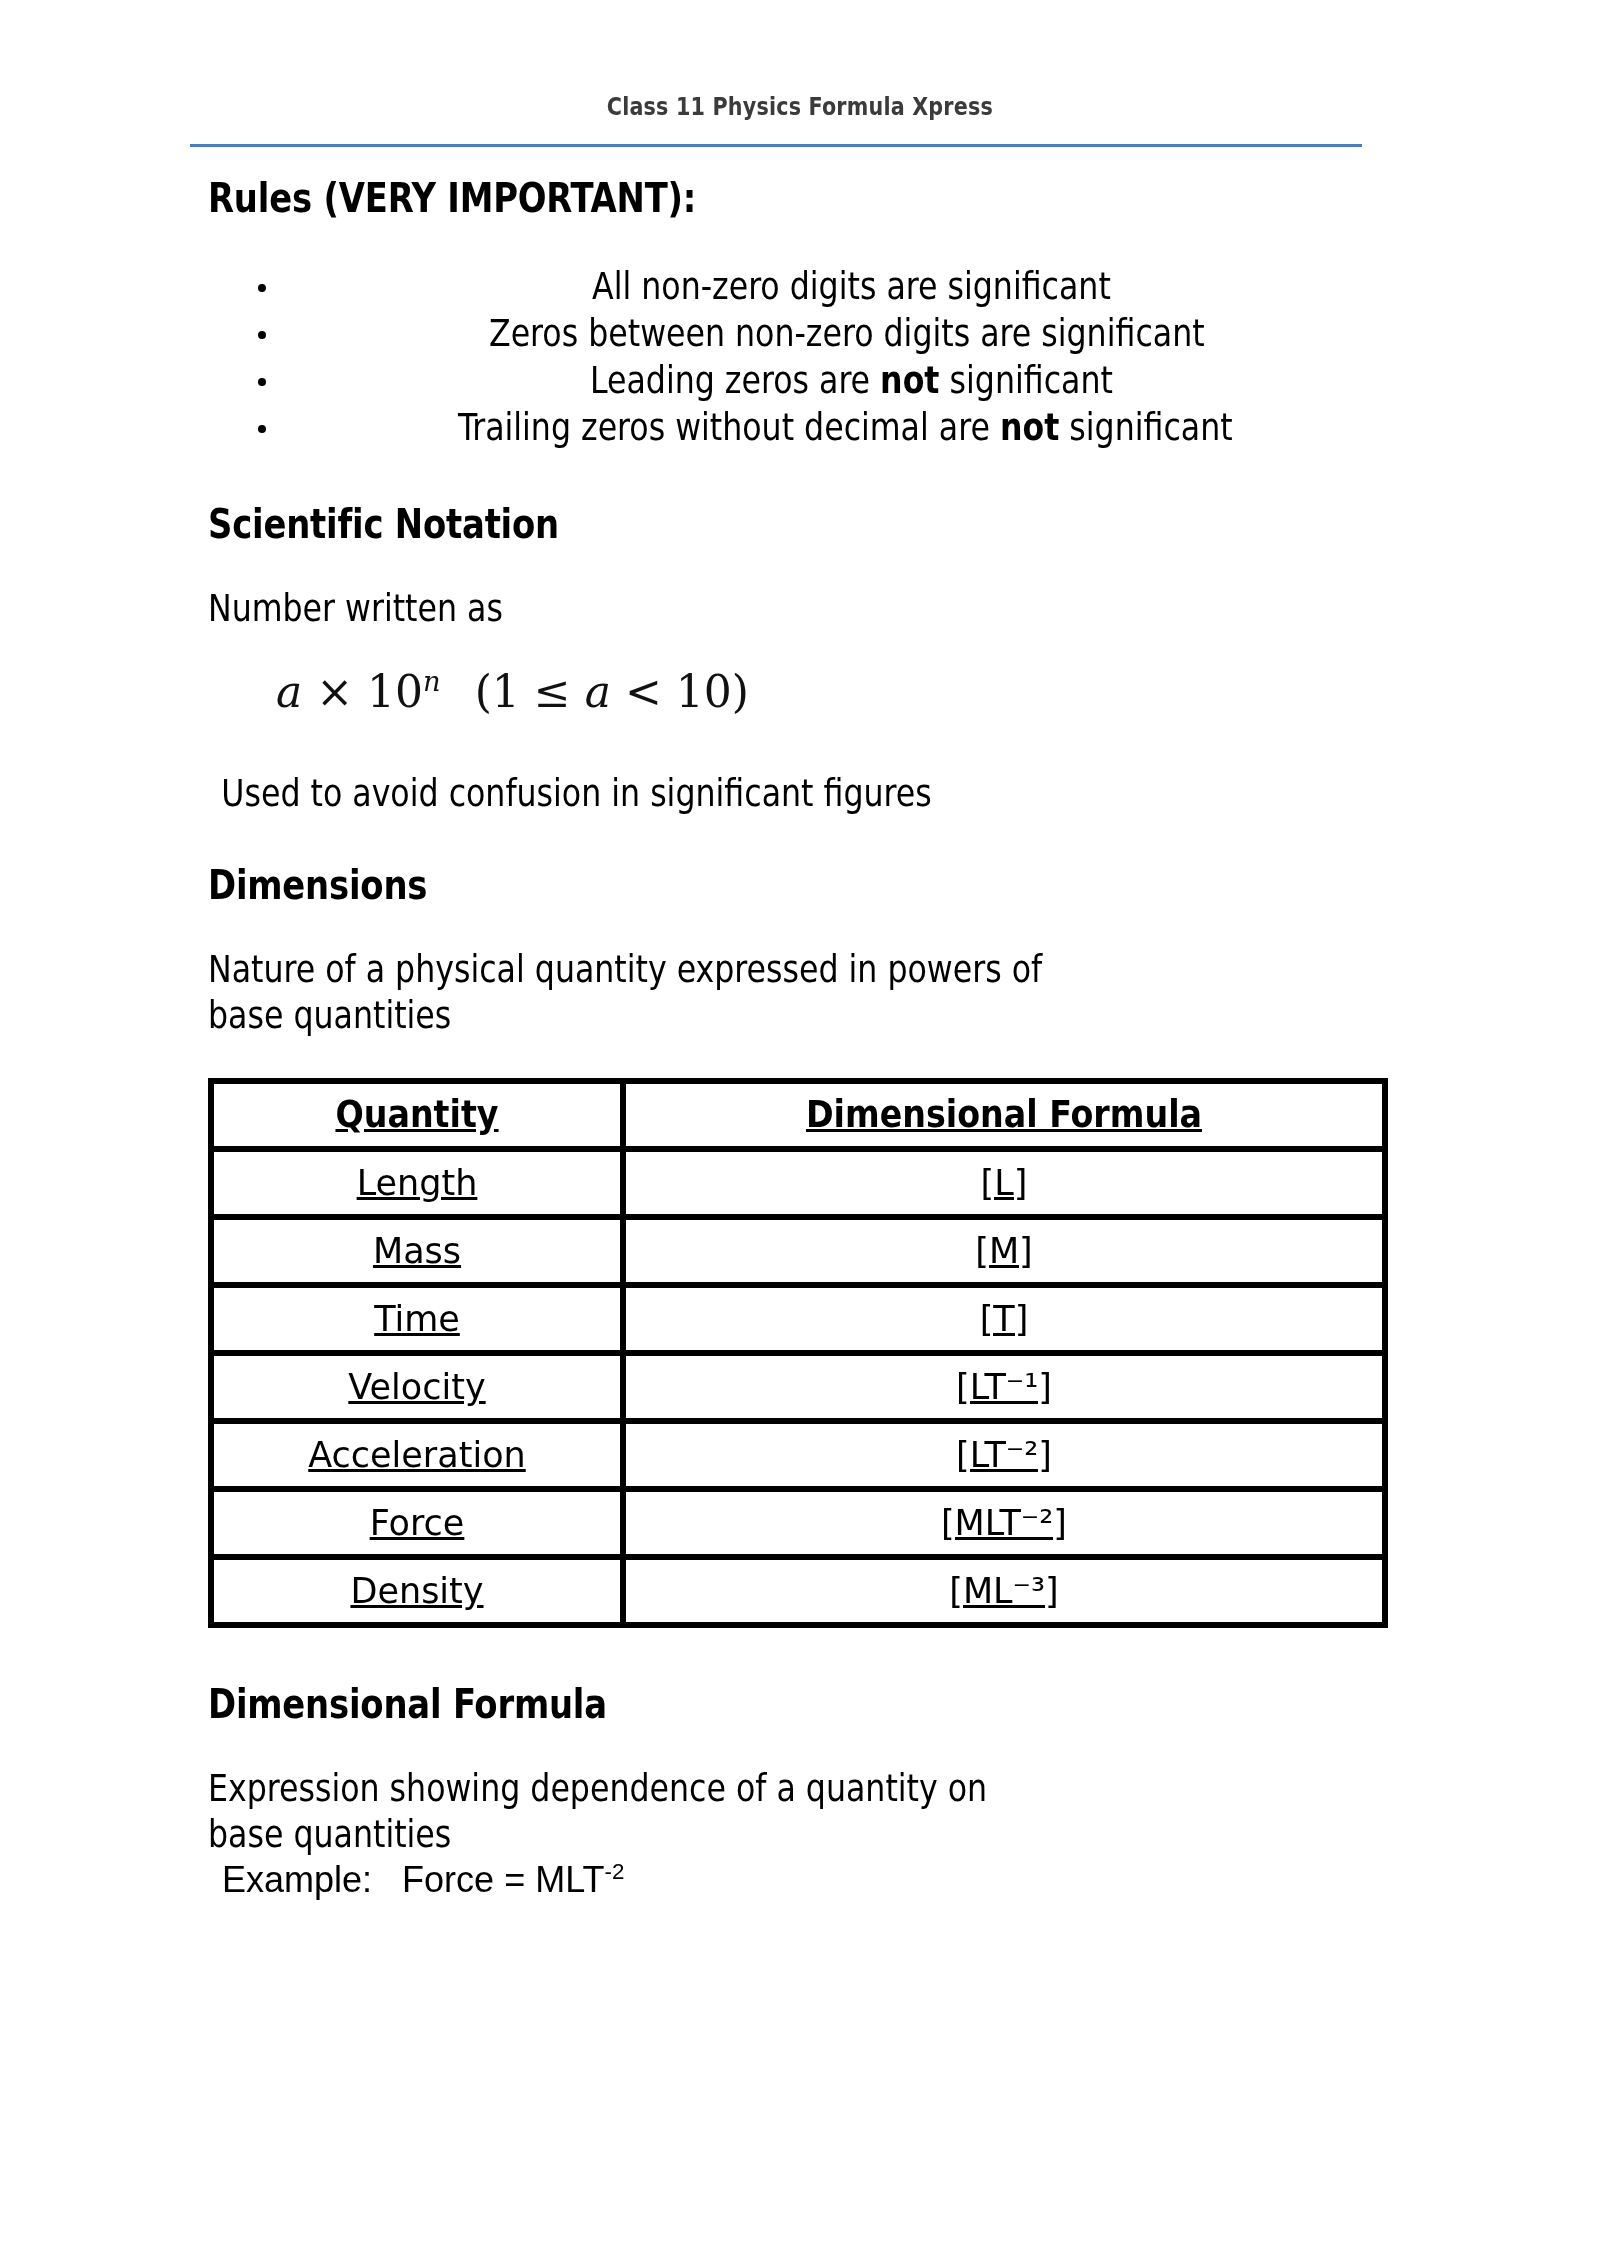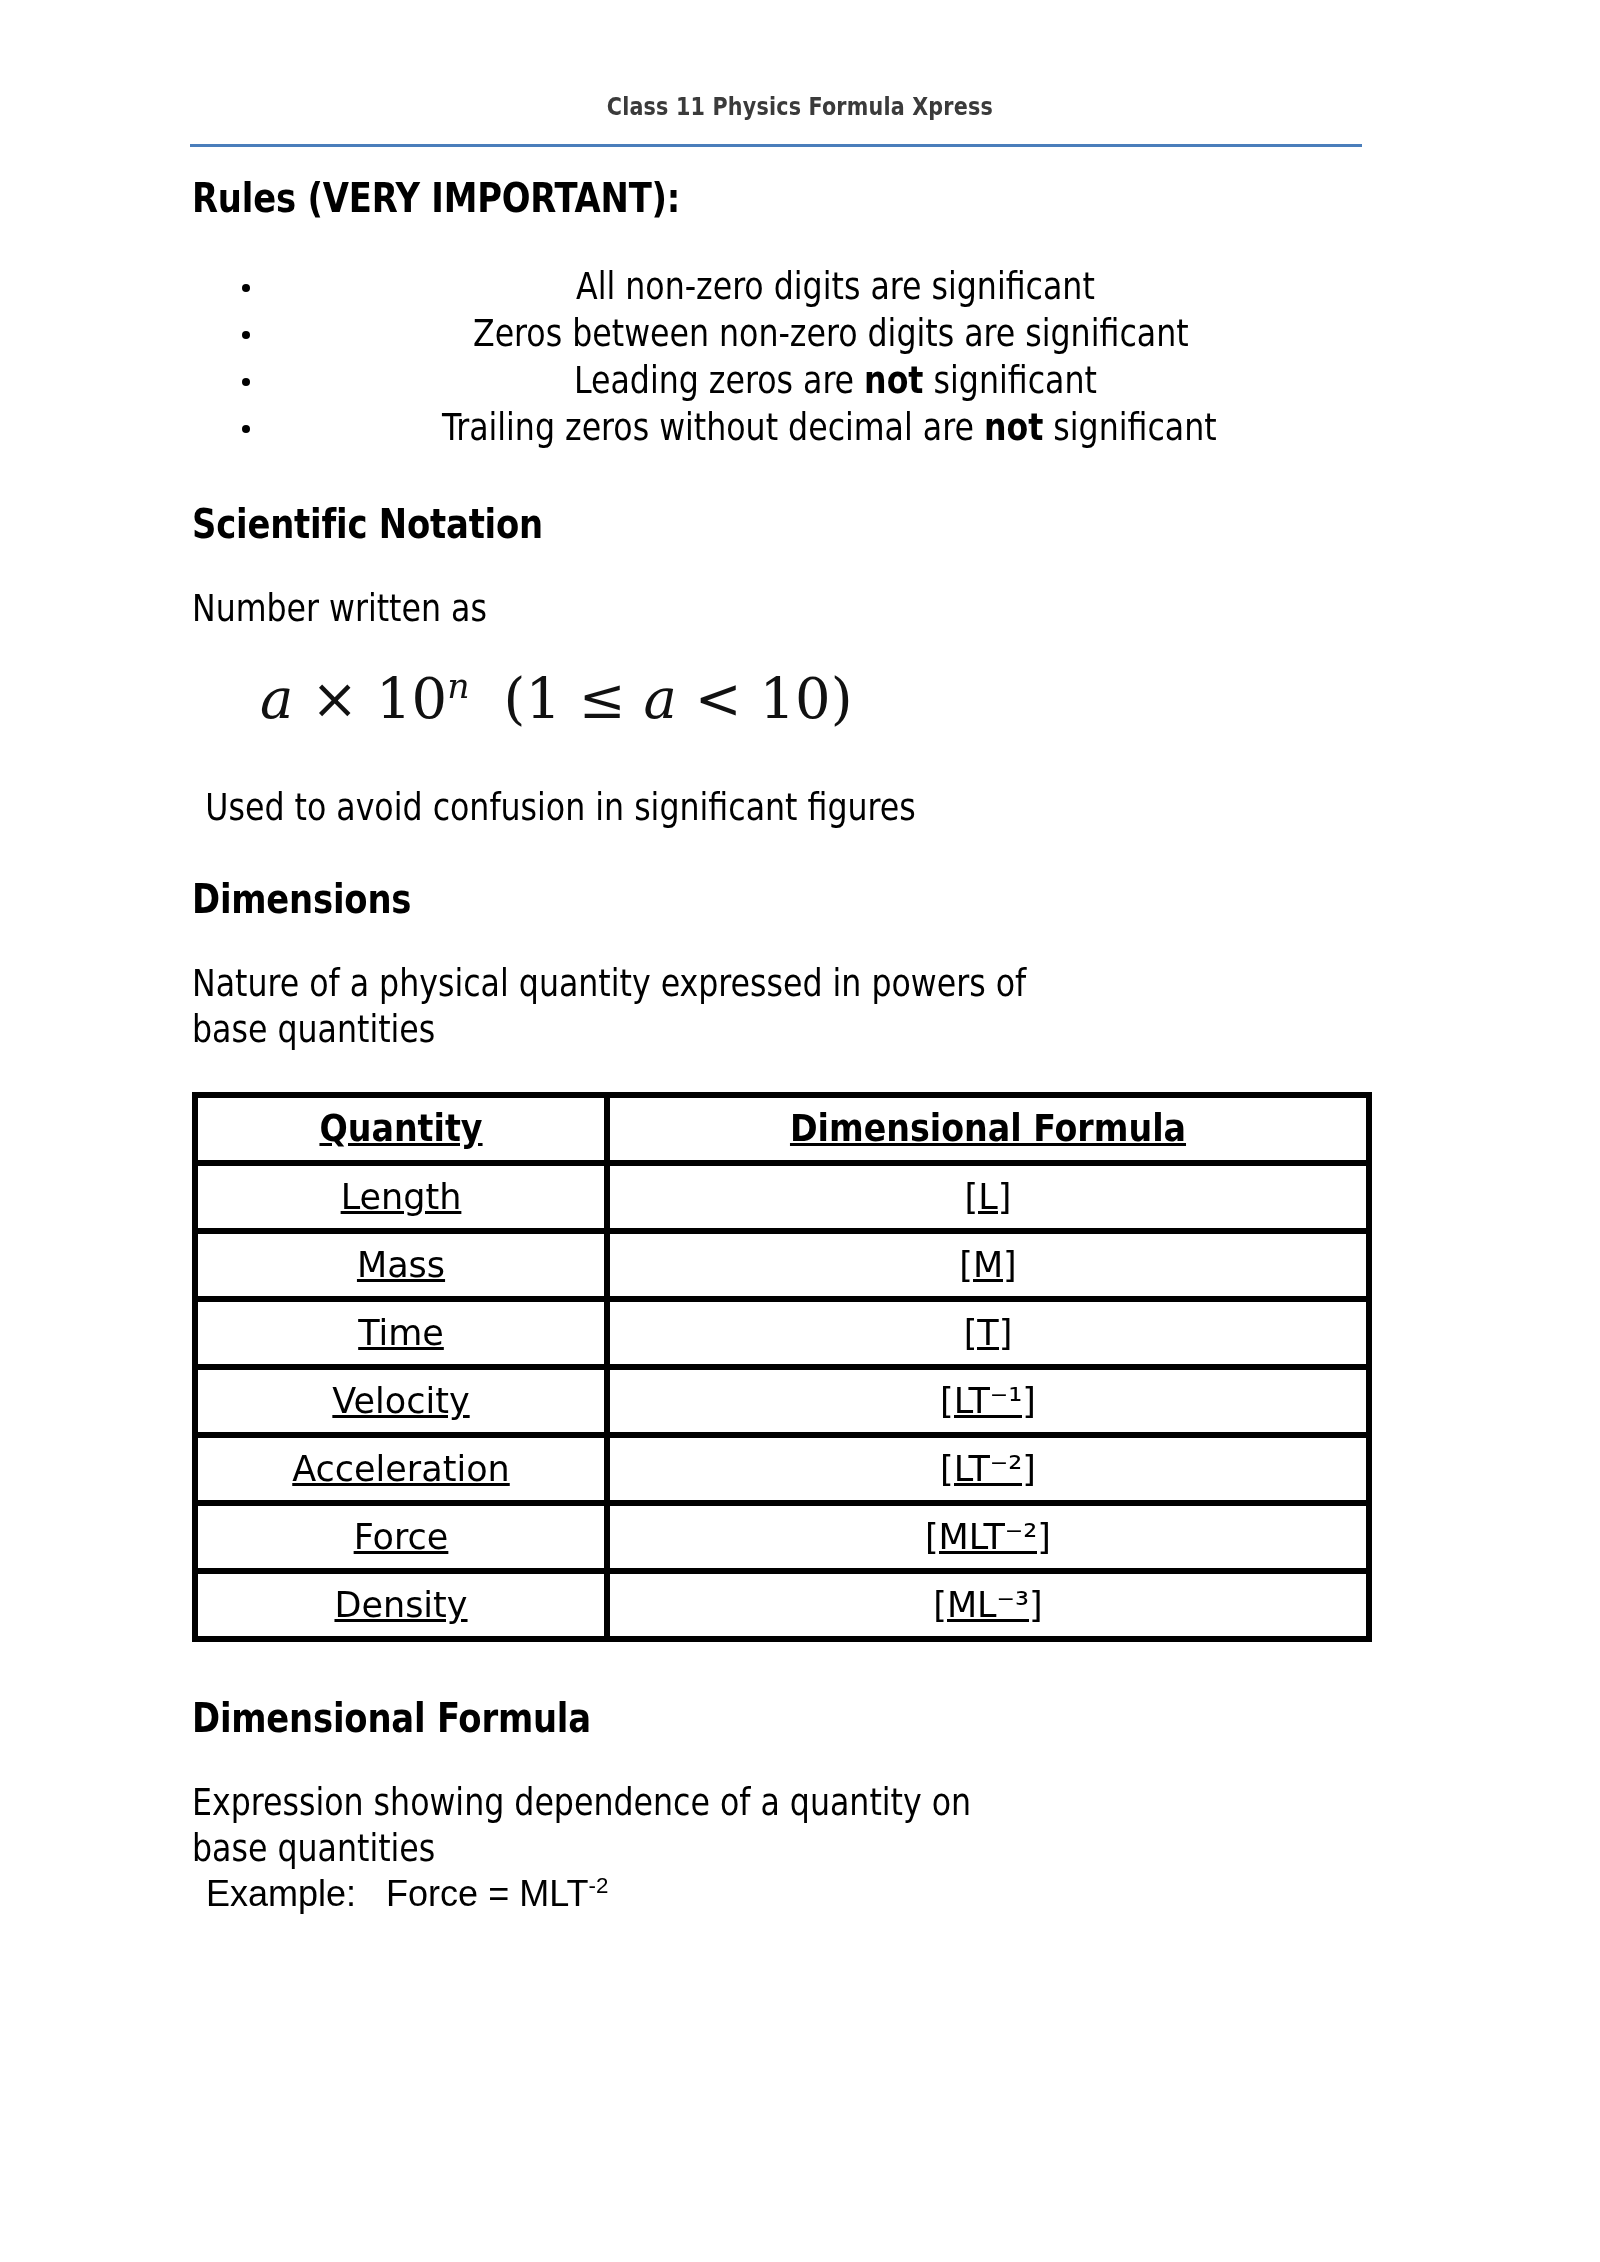--- a/index.html
+++ b/index.html
@@ -47,21 +47,21 @@
     left: 190px;
     width: 1172px;
     height: 3px;
     background: #4a7ebb;
   }
 
   
   .content {
     position: absolute;
     top: 176px;
-    left: 192px;
+    left: 208px;
     width: 1220px;
   }
 
   h2.section-heading {
     font-family: "DejaVu Sans Condensed", "Liberation Sans Narrow", "Liberation Sans", sans-serif;
     font-weight: bold;
     font-size: 40px;
     line-height: 1.1;
     margin: 0;
     letter-spacing: -0.2px;
@@ -110,21 +110,21 @@
   ul.rules-list li .li-text {
     display: inline-block;
     transform: scaleX(0.95);
     transform-origin: left center;
   }
   .b { font-weight: bold; }
 
   
   .math-display {
     font-family: "DejaVu Serif", "Liberation Serif", serif;
-    font-size: 56px;
+    font-size: 44px;
     color: #111;
     padding-left: 68px;
     white-space: nowrap;
   }
   .math-display .it {
     font-style: italic;
   }
   .math-display .sup {
     font-size: 0.62em;
     vertical-align: super;

